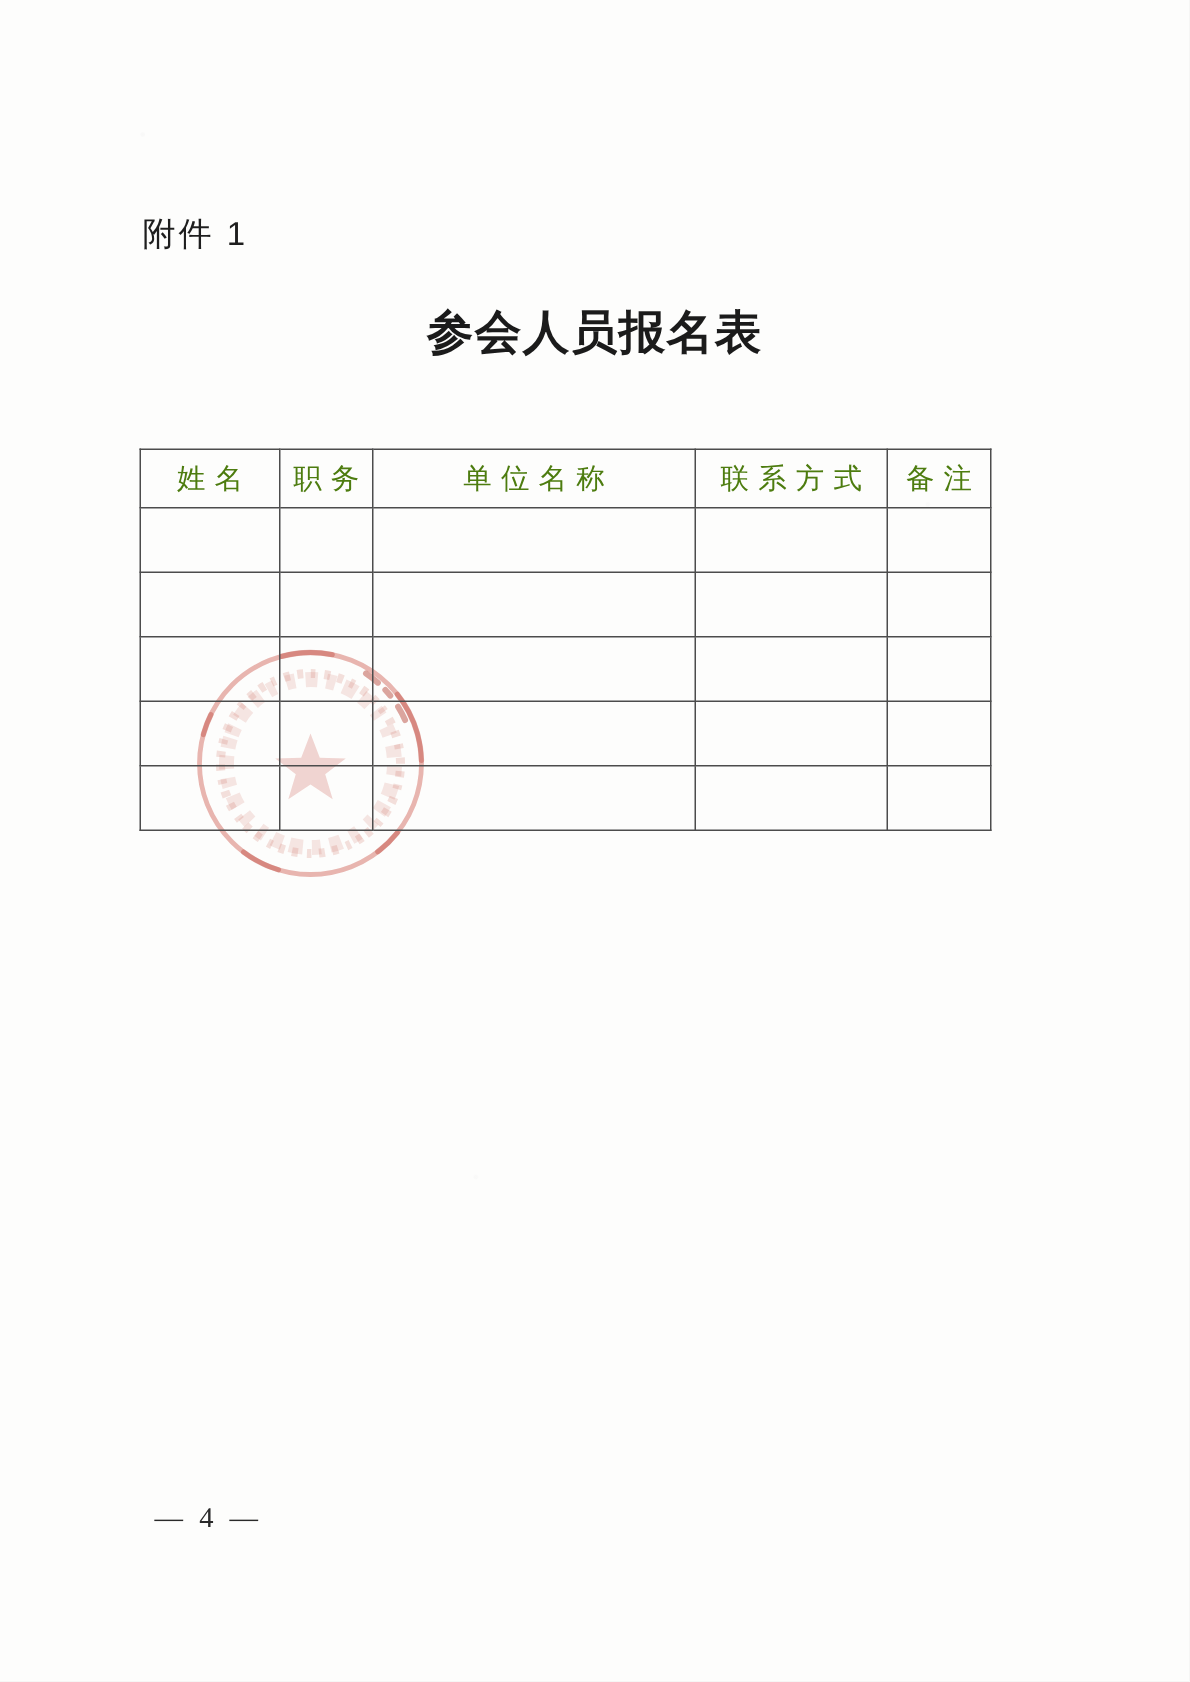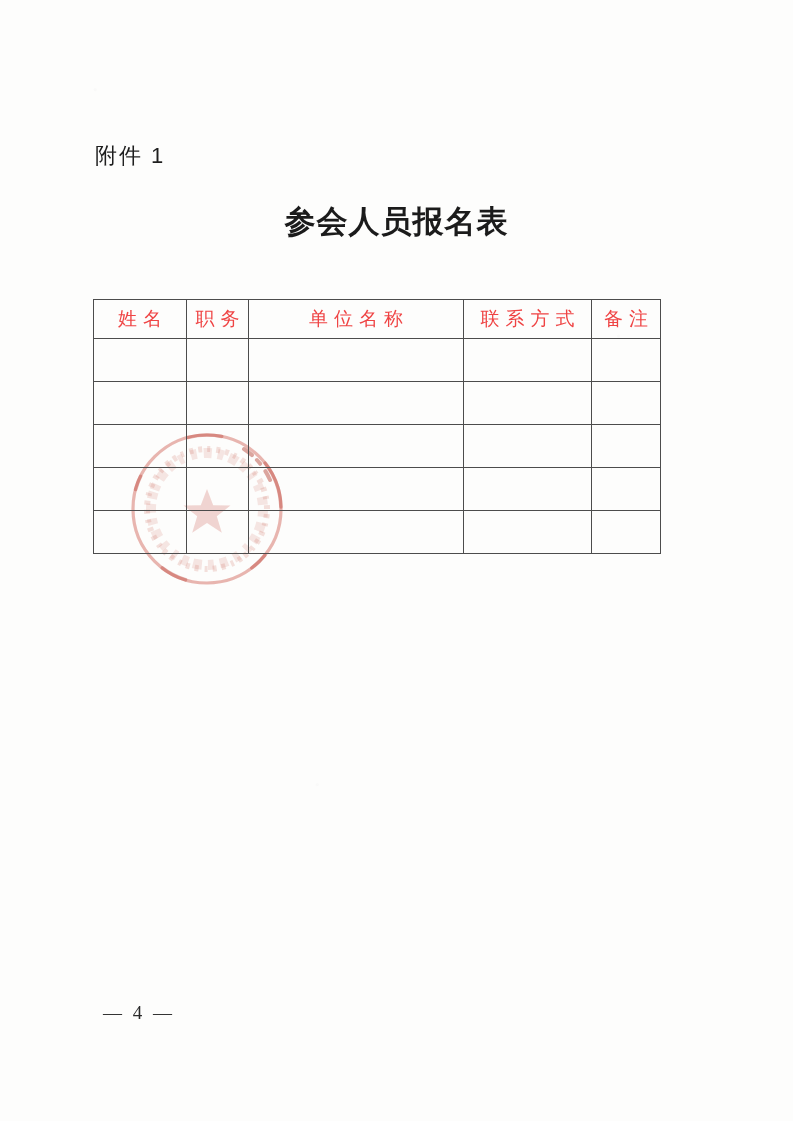--- a/index.html
+++ b/index.html
@@ -65,21 +65,21 @@
   .reg-table col.c-note    { width: 69px; }
   .reg-table th, .reg-table td {
     border: 1.5px solid #4c4c4c;
     padding: 0;
     background: transparent;
   }
   .reg-table th {
     height: 38px;
     font-weight: normal;
     font-size: 19px;
-    color: #ef4444;
+    color: #4d7c0f;
     text-align: center;
     vertical-align: middle;
   }
   .reg-table th span {
     letter-spacing: .32em;
     margin-right: -.32em;
     white-space: nowrap;
   }
   .reg-table td { height: 42px; }
 

